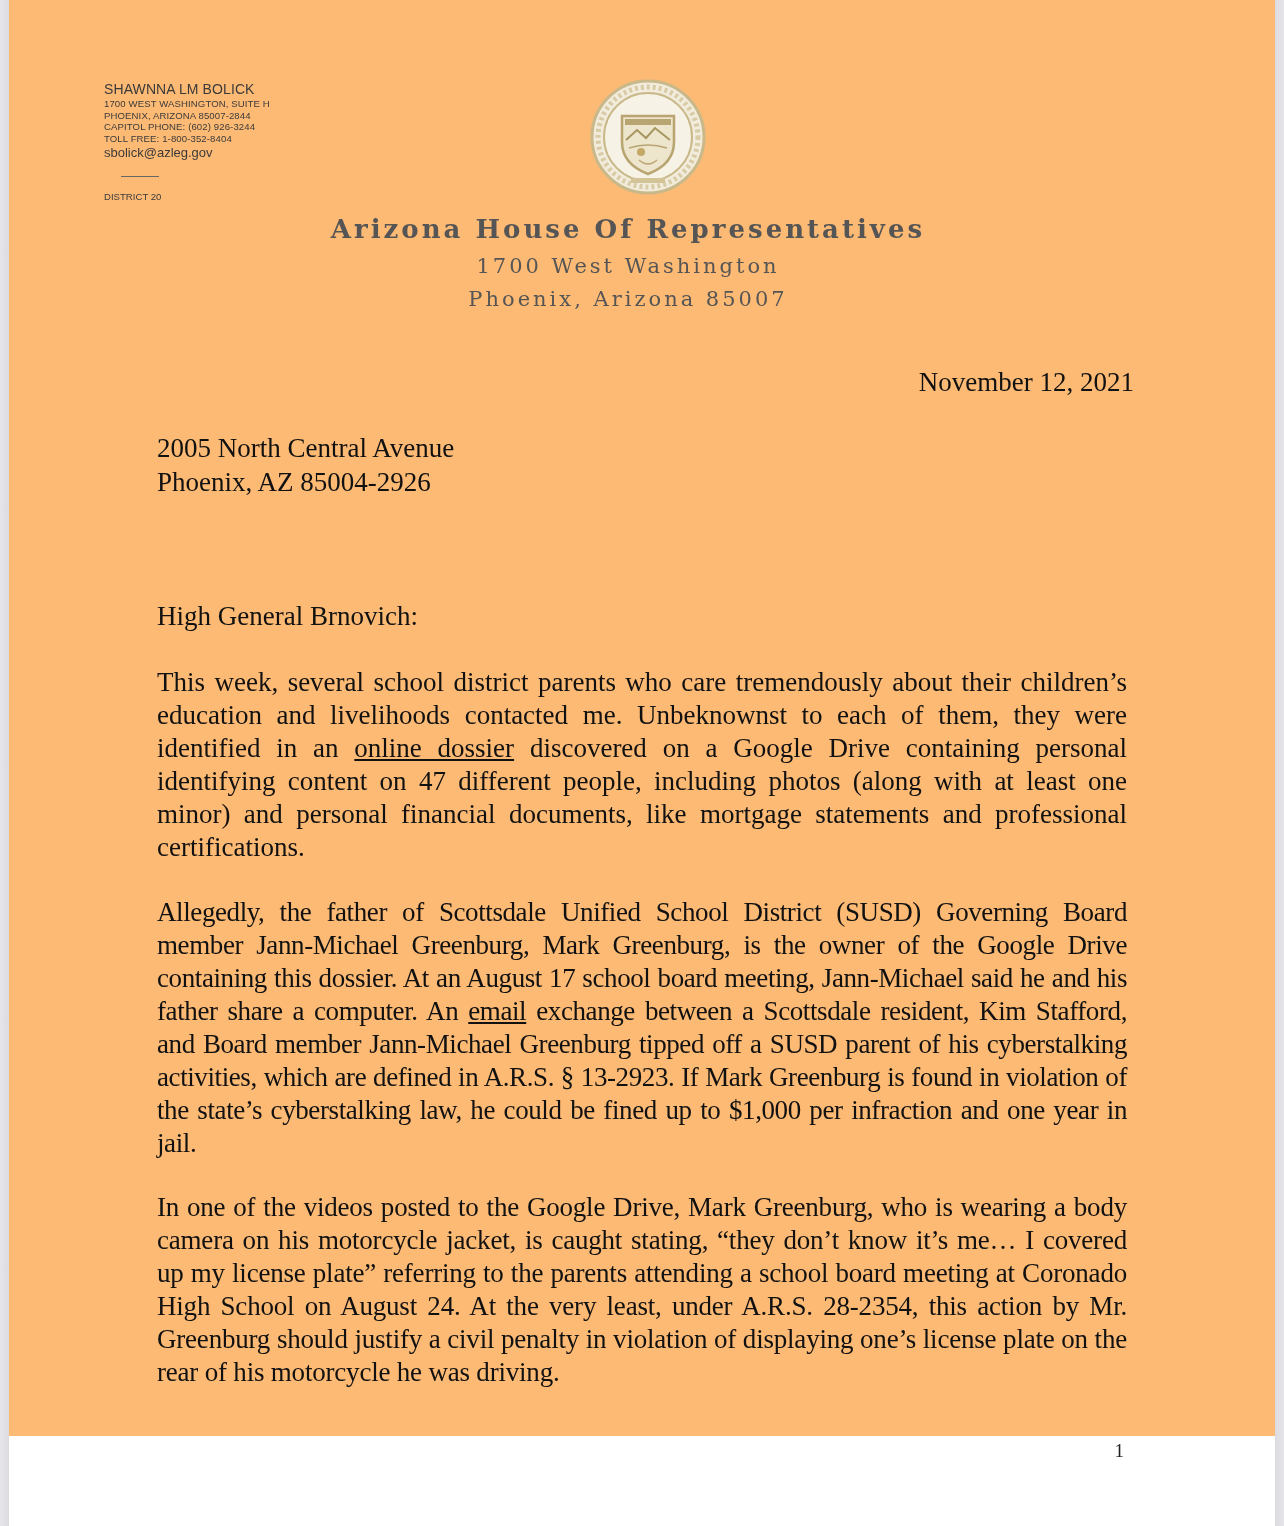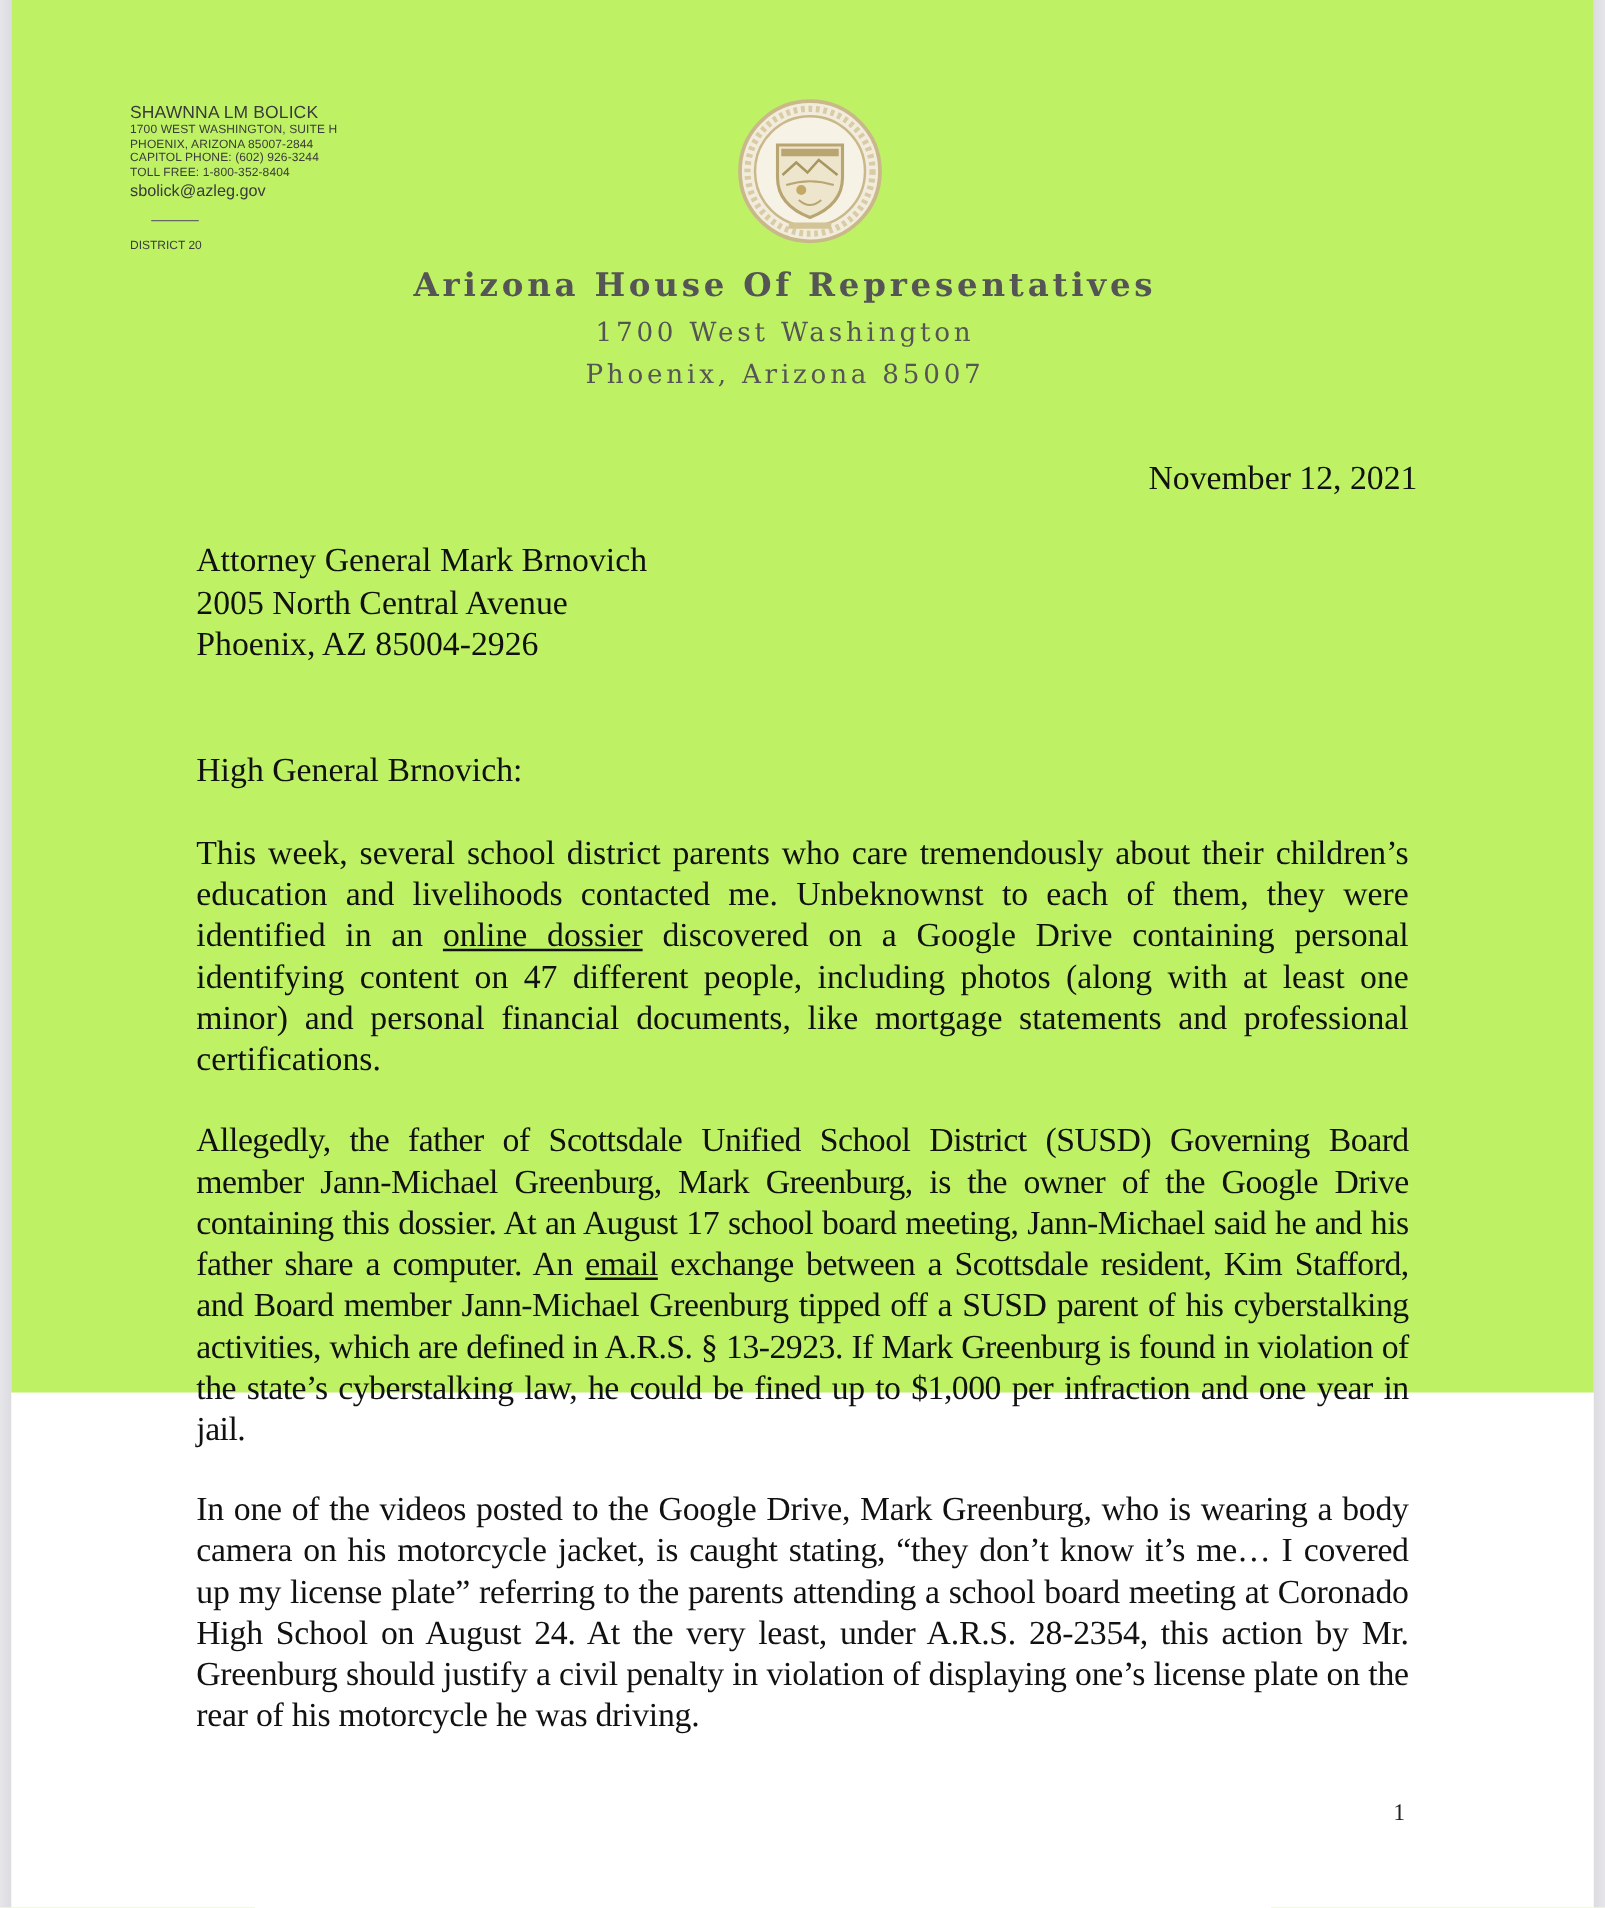--- a/index.html
+++ b/index.html
@@ -20,22 +20,22 @@
       height: 1526px;
       background: linear-gradient(to right, #e6e6ea, #dcdce0);
     }
     .edge-left { left: 0; }
     .edge-right { right: 0; background: linear-gradient(to left, #e6e6ea, #dcdce0); }
     .page {
       position: absolute;
       left: 9px;
       top: 0;
       width: 1266px;
-      height: 1114px;
-      background: #bef264;
+      height: 1436px;
+      background: #fdba74;
     }
 
     
     .lh-left {
       position: absolute;
       left: 95px;
       top: 80px;
       font-family: "Liberation Sans", sans-serif;
       color: #3a3a3a;
     }
@@ -184,21 +184,20 @@
   </div>
 
 
   <div class="house house-1">Arizona House Of Representatives</div>
   <div class="house house-2">1700 West Washington</div>
   <div class="house house-3">Phoenix, Arizona 85007</div>
 
   <div class="letter date">November 12, 2021</div>
 
   <div class="letter addr">
-    <div>Attorney General Mark Brnovich</div>
     <div>2005 North Central Avenue</div>
     <div>Phoenix, AZ  85004-2926</div>
   </div>
 
   <div class="letter salutation">High General Brnovich:</div>
 
   <p class="letter para p1"><span>This week, several school district parents who care tremendously about their children’s education and livelihoods contacted me.  Unbeknownst to each of them, they were identified in an </span><span class="u">online dossier</span><span> discovered on a Google Drive containing personal identifying content on 47 different people, including photos (along with at least one minor) and personal financial documents, like mortgage statements and professional certifications.</span></p>
 
   <p class="letter para p2"><span>Allegedly, the father of Scottsdale Unified School District (SUSD) Governing Board member Jann-Michael Greenburg, Mark Greenburg, is the owner of the Google Drive containing this dossier.  At an August 17 school board meeting, Jann-Michael said he and his father share a computer.  An </span><span class="u">email</span><span> exchange between a Scottsdale resident, Kim Stafford, and Board member Jann-Michael Greenburg tipped off a SUSD parent of his cyberstalking activities, which are defined in A.R.S. § 13-2923. If Mark Greenburg is found in violation of the state’s cyberstalking law, he could be fined up to $1,000 per infraction and one year in jail.</span></p>
 

